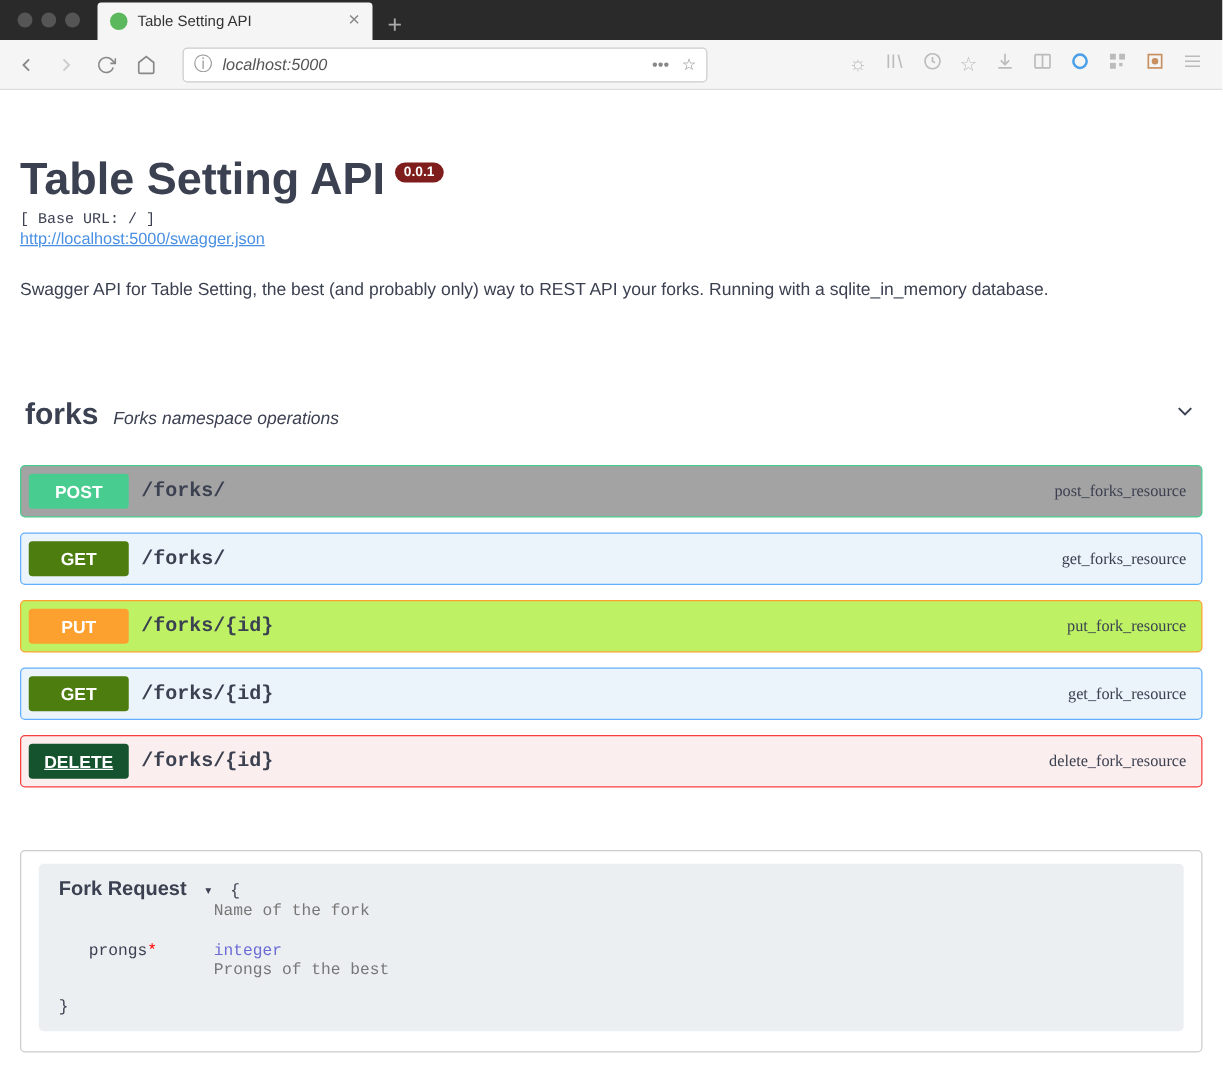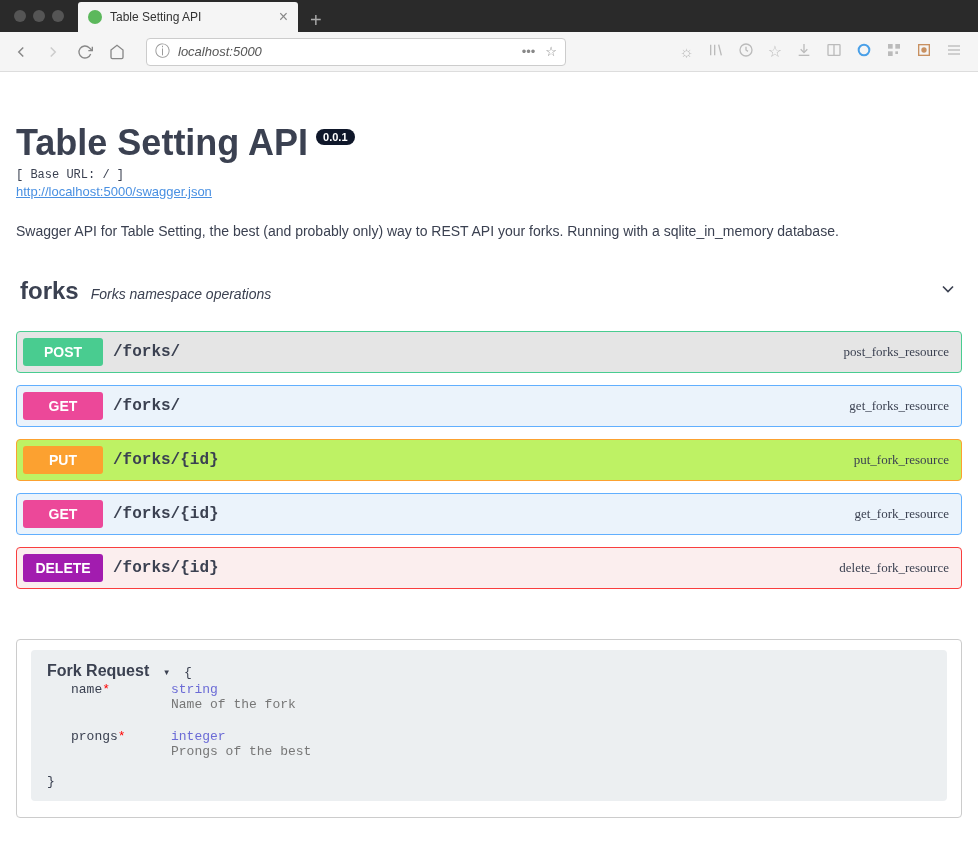--- a/index.html
+++ b/index.html
@@ -22,42 +22,42 @@
 .addr-info { color: #999; margin-right: 8px; font-size: 15px; }
 .addr-text { flex: 1; font-style: italic; }
 .addr-icons { display: flex; gap: 10px; color: #888; }
 .tool-icons { display: flex; gap: 14px; margin-left: auto; color: #bbb; align-items:center; padding-right:6px; }
 .tool-icons span { cursor: pointer; font-size:16px; }
 
 
 .page { padding: 20px 16px; }
 .title-row { display: flex; align-items: baseline; gap: 8px; margin-top: 30px; }
 h1.title { font-size: 36px; font-weight: 700; color: #3b4151; }
-.version-badge { background: #0f172a; color: #fff; font-size: 11px; padding: 2px 7px; border-radius: 10px; font-weight: 600; position:relative; top:-14px; }
+.version-badge { background: #7f1d1d; color: #fff; font-size: 11px; padding: 2px 7px; border-radius: 10px; font-weight: 600; position:relative; top:-14px; }
 .baseurl { font-family: "Courier New", monospace; font-size: 12px; color: #3b4151; margin-top: 4px; }
 .swagger-link { color: #4990e2; font-size: 13px; text-decoration: underline; }
 .desc { font-size: 14px; color: #3b4151; margin-top: 22px; line-height: 1.4; }
 
-.section { margin-top: 27px; }
+.section { margin-top: 68px; }
 .section-header { display: flex; align-items: baseline; gap: 12px; padding: 8px 4px; cursor: pointer; }
 .section-name { font-size: 24px; font-weight: 700; color: #3b4151; }
 .section-desc { font-size: 14px; color: #3b4151; font-style: italic; }
 .chevron { margin-left: auto; font-size: 18px; color: #3b4151; }
 
 .op-list { margin-top: 18px; display: flex; flex-direction: column; gap: 12px; }
 .op { border: 1px solid; border-radius: 4px; display: flex; align-items: center; padding: 6px; cursor: pointer; }
-.op-post { background: #e5e5e5; border-color: #49cc90; }
+.op-post { background: #a3a3a3; border-color: #49cc90; }
 .op-get { background: #ebf3fb; border-color: #61affe; }
 .op-put { background: #bef264; border-color: #fca130; }
 .op-delete { background: #fbeeee; border-color: #f93e3e; }
 .method { font-size: 14px; font-weight: 700; color: #fff; text-align: center; min-width: 80px; padding: 6px 0; border-radius: 3px; }
 .m-post { background: #49cc90; }
-.m-get { background: #ec4899; }
+.m-get { background: #4d7c0f; }
 .m-put { background: #fca130; }
-.m-delete { background: #a21caf; }
+.m-delete { background: #14532d; text-decoration: underline; }
 .op-path { font-family: "Courier New", monospace; font-weight: 700; font-size: 16px; color: #3b4151; margin-left: 10px; }
 .op-id { margin-left: auto; font-family: Liberation Serif, serif; font-size: 13px; color: #3b4151; padding-right: 6px; padding-left: 44px; }
 
 .models { margin-top: 50px; border: 1px solid #ccc; border-radius: 4px; }
 .models-header { display: flex; align-items: center; padding: 10px 14px; font-size: 18px; font-weight: 700; color: #606060; cursor: pointer; }
 .models-body { padding: 10px 14px 16px; }
 .model-box { background: #eceff1; border-radius: 4px; padding: 12px 16px; font-family: "Courier New", monospace; font-size: 13px; color: #3b4151; }
 .model-name { font-family: -apple-system, sans-serif; font-size: 16px; font-weight: 700; display:inline; }
 .model-toggle { font-size: 12px; margin: 0 6px; }
 .prop { display: flex; margin-left: 24px; margin-top: 2px; }
@@ -220,24 +220,21 @@
         </div>
       </div>
   </div>
 
   <div class="models">
     <div class="models-body">
       <div class="model-box">
         <span class="model-name">Fork Request</span>
         <span class="model-toggle">▾</span>
         <span>{</span>
-        <div id="model-props"><div class="prop">
-              <span class="prop-name">name<span class="star">*</span></span>
-              <span class="prop-type">string</span>
-            </div><div class="prop-desc">Name of the fork</div><br><div class="prop">
+        <div id="model-props"><div class="prop-desc">Name of the fork</div><br><div class="prop">
               <span class="prop-name">prongs<span class="star">*</span></span>
               <span class="prop-type">integer</span>
             </div><div class="prop-desc">Prongs of the best</div><br></div>
         <div>}</div>
       </div>
     </div>
   </div>
 </div>
 
 </body></html>

